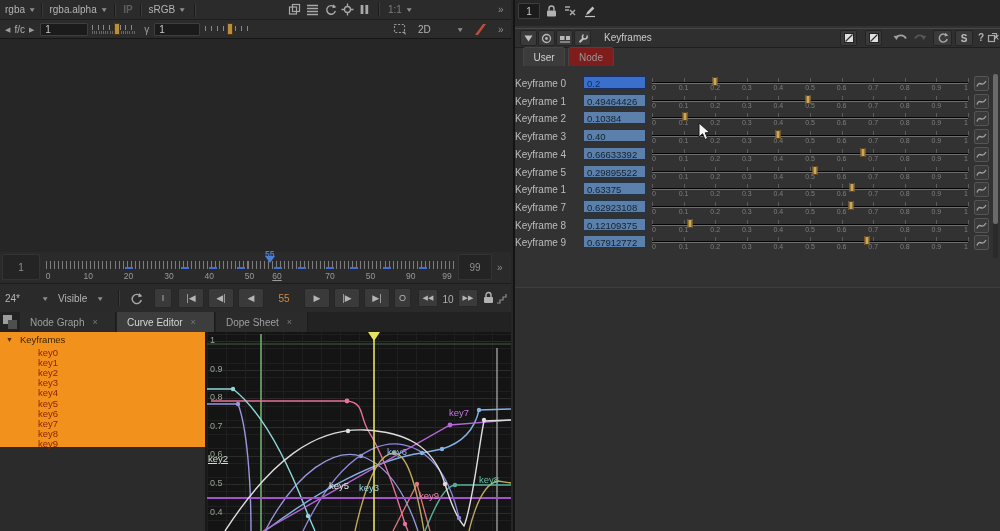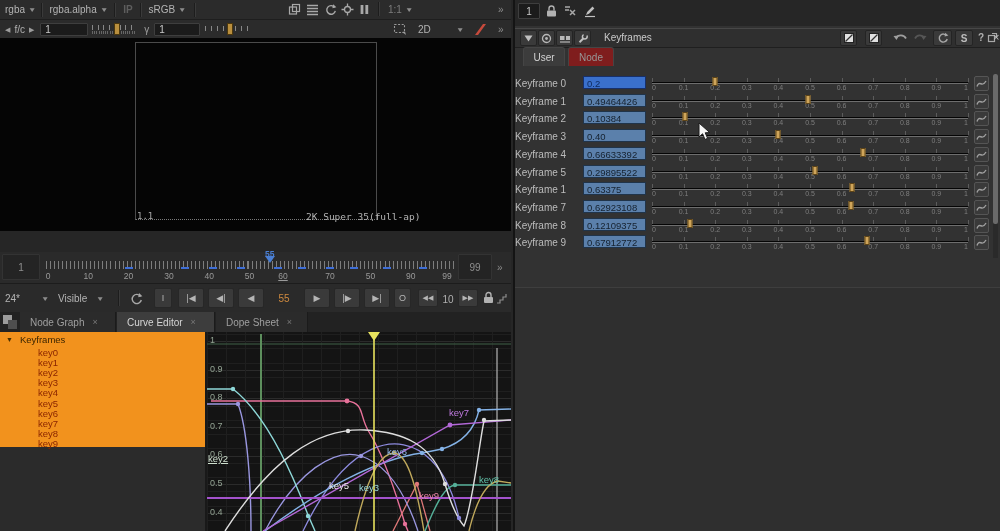--- a/index.html
+++ b/index.html
@@ -181,25 +181,20 @@
       <span class="ar" style="margin-left:22px">▼</span>
     </div>
     <div class="tool" style="position:absolute;left:474px">
       <svg width="13" height="13">
           <path d="M1,12 L4,12 L12,1 L9,1 Z" fill="#c64a3c"></path>
         </svg>
     </div>
     <span style="position:absolute;left:498px;color:#8c8c8c">»</span>
   </div>
 
-  <div id="viewer" class="abs">
-    <div id="fmtbox" class="abs"></div>
-    <span class="abs mono" style="left:137px;top:173px;font-size:9px;color:#a8a8a8">1.1</span>
-    <span class="abs mono" style="left:306px;top:173px;font-size:9.5px;color:#b4b4b4">2K Super 35(full-ap)</span>
-  </div>
 
   <div id="tl" class="abs">
     <div class="ibox" style="position:absolute;left:2px;top:2px;width:38px;height:26px;justify-content:center;color:#8e8e8e;background:#242424;border-color:#333">
       <span>1</span>
     </div>
     <div id="ruler">
       <div id="rticks"></div>
       <div id="rmarks">
           <div class="kmark" style="left: 78.6px;"></div>
           <div class="kmark" style="left: 135.02px;"></div>
@@ -212,21 +207,21 @@
           <div class="kmark" style="left: 336.52px;"></div>
           <div class="kmark" style="left: 372.79px;"></div>
         </div>
       <div id="rnums">
           <span class="rnum" style="left: 2px;">0</span>
           <span class="rnum" style="left: 42.3px;">10</span>
           <span class="rnum" style="left: 82.6px;">20</span>
           <span class="rnum" style="left: 122.9px;">30</span>
           <span class="rnum" style="left: 163.2px;">40</span>
           <span class="rnum" style="left: 203.5px;">50</span>
-          <span class="rnum" style="left: 237px; text-decoration: underline;">60</span>
+          <span class="rnum" style="left: 231px; text-decoration: underline;">60</span>
           <span class="rnum" style="left: 284.1px;">70</span>
           <span class="rnum" style="left: 324.4px;">50</span>
           <span class="rnum" style="left: 364.7px;">90</span>
           <span class="rnum" style="left: 400.97px;">99</span>
         </div>
       <div id="fmarkerwrap">
           <span id="fmarkerlbl" style="left: 223.65px;">55</span>
           <div id="fmarker" style="left: 223.65px;"></div>
         </div>
     </div>

